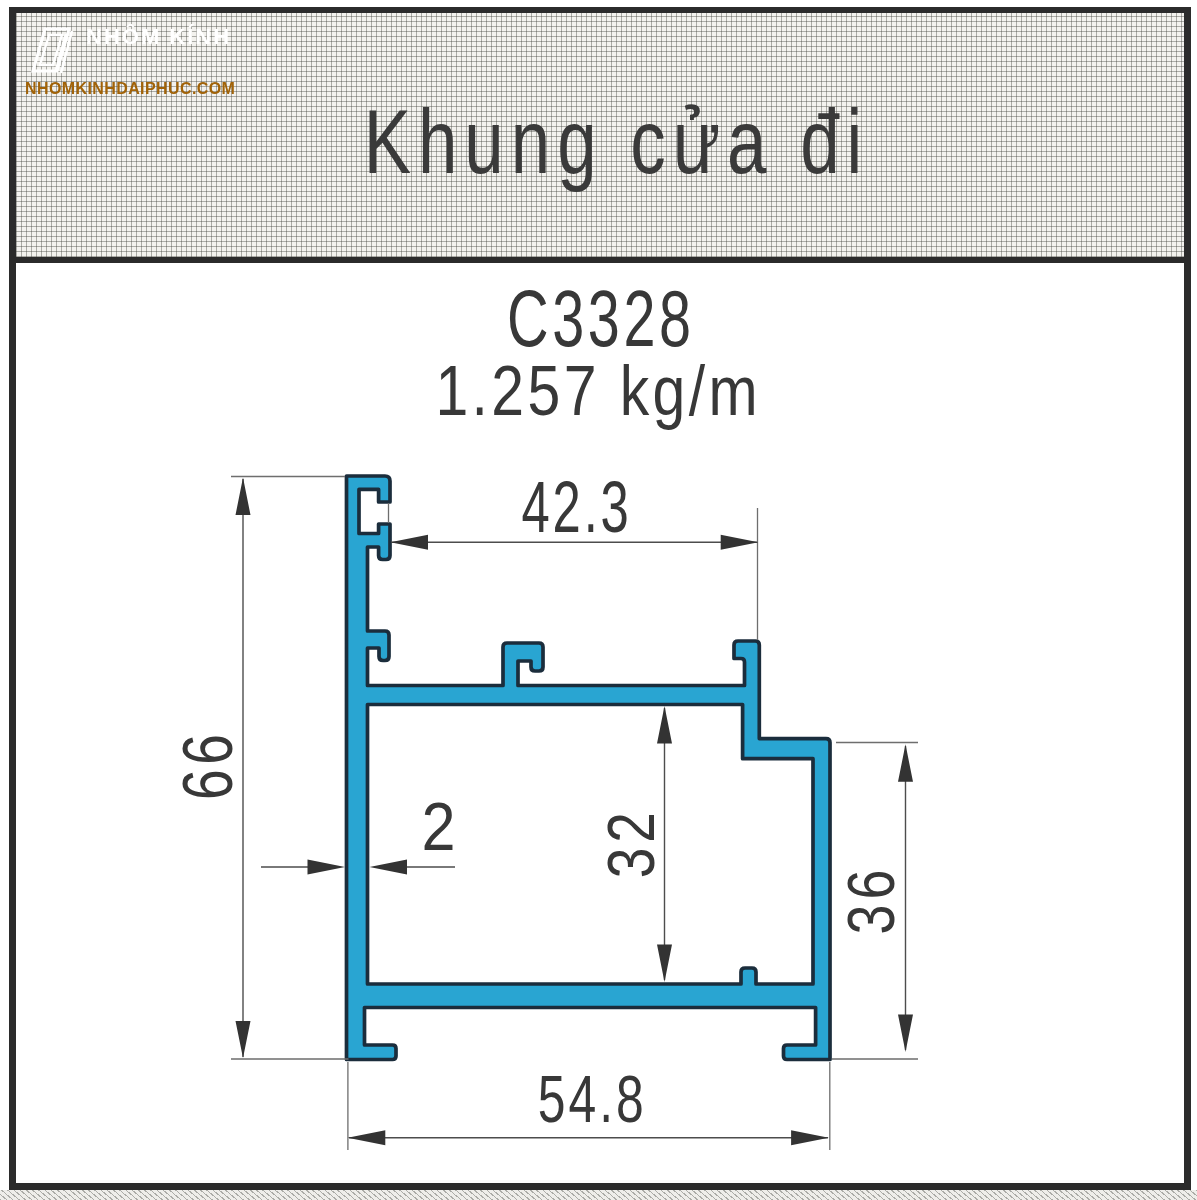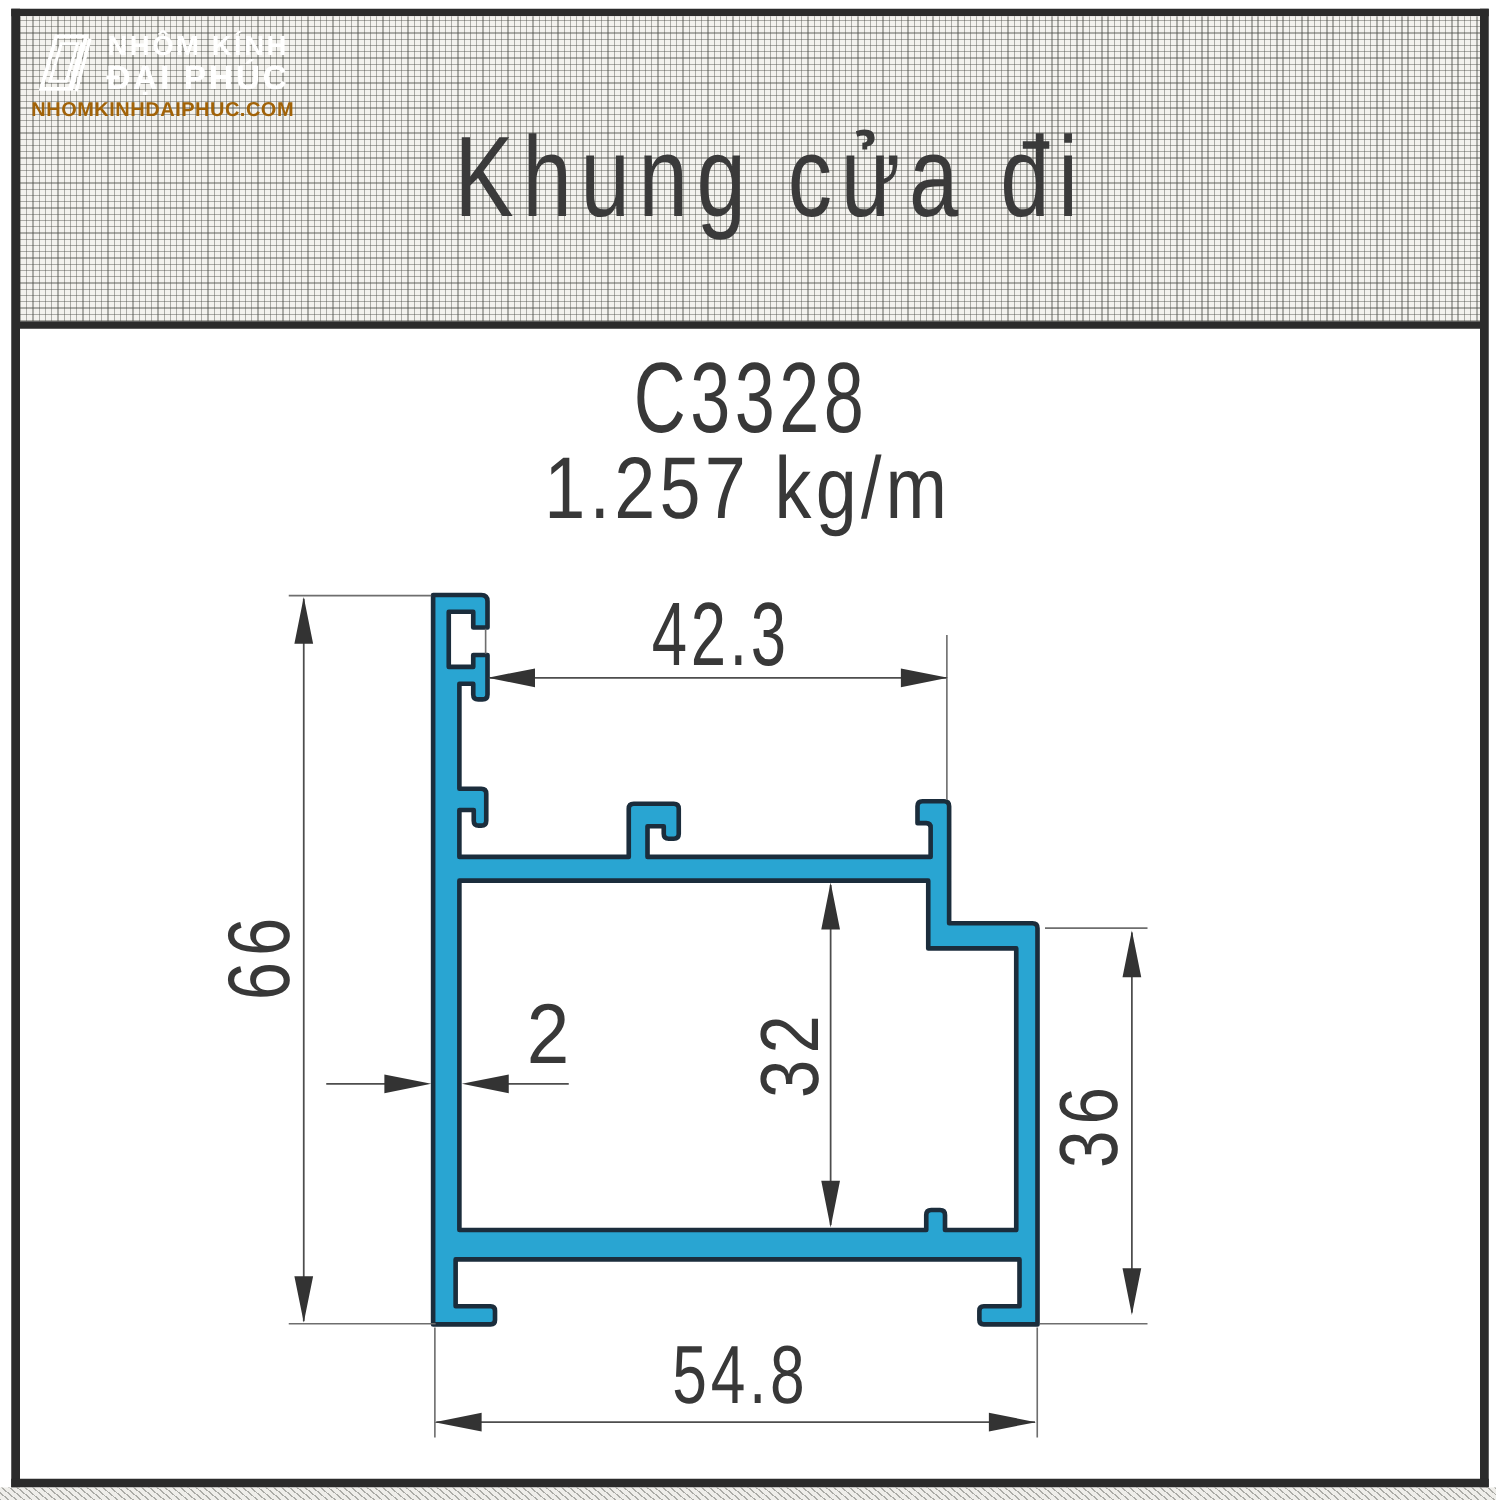--- a/index.html
+++ b/index.html
@@ -38,21 +38,20 @@
   <g stroke="#ffffff" fill="none" stroke-width="3">
     <path d="M16 3 L40 3 L28 45 L4 45 Z"></path>
     <path d="M20 9 L33 9 L24 39 L11 39 Z" stroke-width="2.4"></path>
     <path d="M37 8 L27 44" stroke-width="2.6"></path>
     <path d="M43 5 L32 47" stroke-width="2.6"></path>
   </g>
 </svg>
 
 <div style="position:absolute;left:86px;top:24px;width:200px;color:#fff;font-weight:bold;font-size:22px;letter-spacing:2px;white-space:nowrap">NHÔM KÍNH</div>
 
-<div style="position:absolute;left:85px;top:47px;width:200px;color:#fff;font-weight:bold;font-size:27px;letter-spacing:2px;white-space:nowrap">ĐẠI PHÚC</div>
 
 <div style="position:absolute;left:25px;top:80px;width:260px;color:#a16207;font-weight:bold;font-size:16px;letter-spacing:0.4px;white-space:nowrap">NHOMKINHDAIPHUC.COM</div>
 
 <svg style="position:absolute;left:0;top:0" width="1197" height="1200" viewBox="0 0 1197 1200" fill="none">
 
   <text transform="translate(616.5,173) scale(0.775,1)" text-anchor="middle" font-size="91.5" letter-spacing="9" fill="#3a3a3a" font-family="Liberation Sans, sans-serif">Khung cửa đi</text>
 
   <text transform="translate(600.8,345.5) scale(0.72,1)" text-anchor="middle" font-size="80" letter-spacing="5" fill="#383838" font-family="Liberation Sans, sans-serif">C3328</text>
 
   <text transform="translate(598.2,414.5) scale(0.843,1)" text-anchor="middle" font-size="70" letter-spacing="4" fill="#383838" font-family="Liberation Sans, sans-serif">1.257 kg/m</text>

